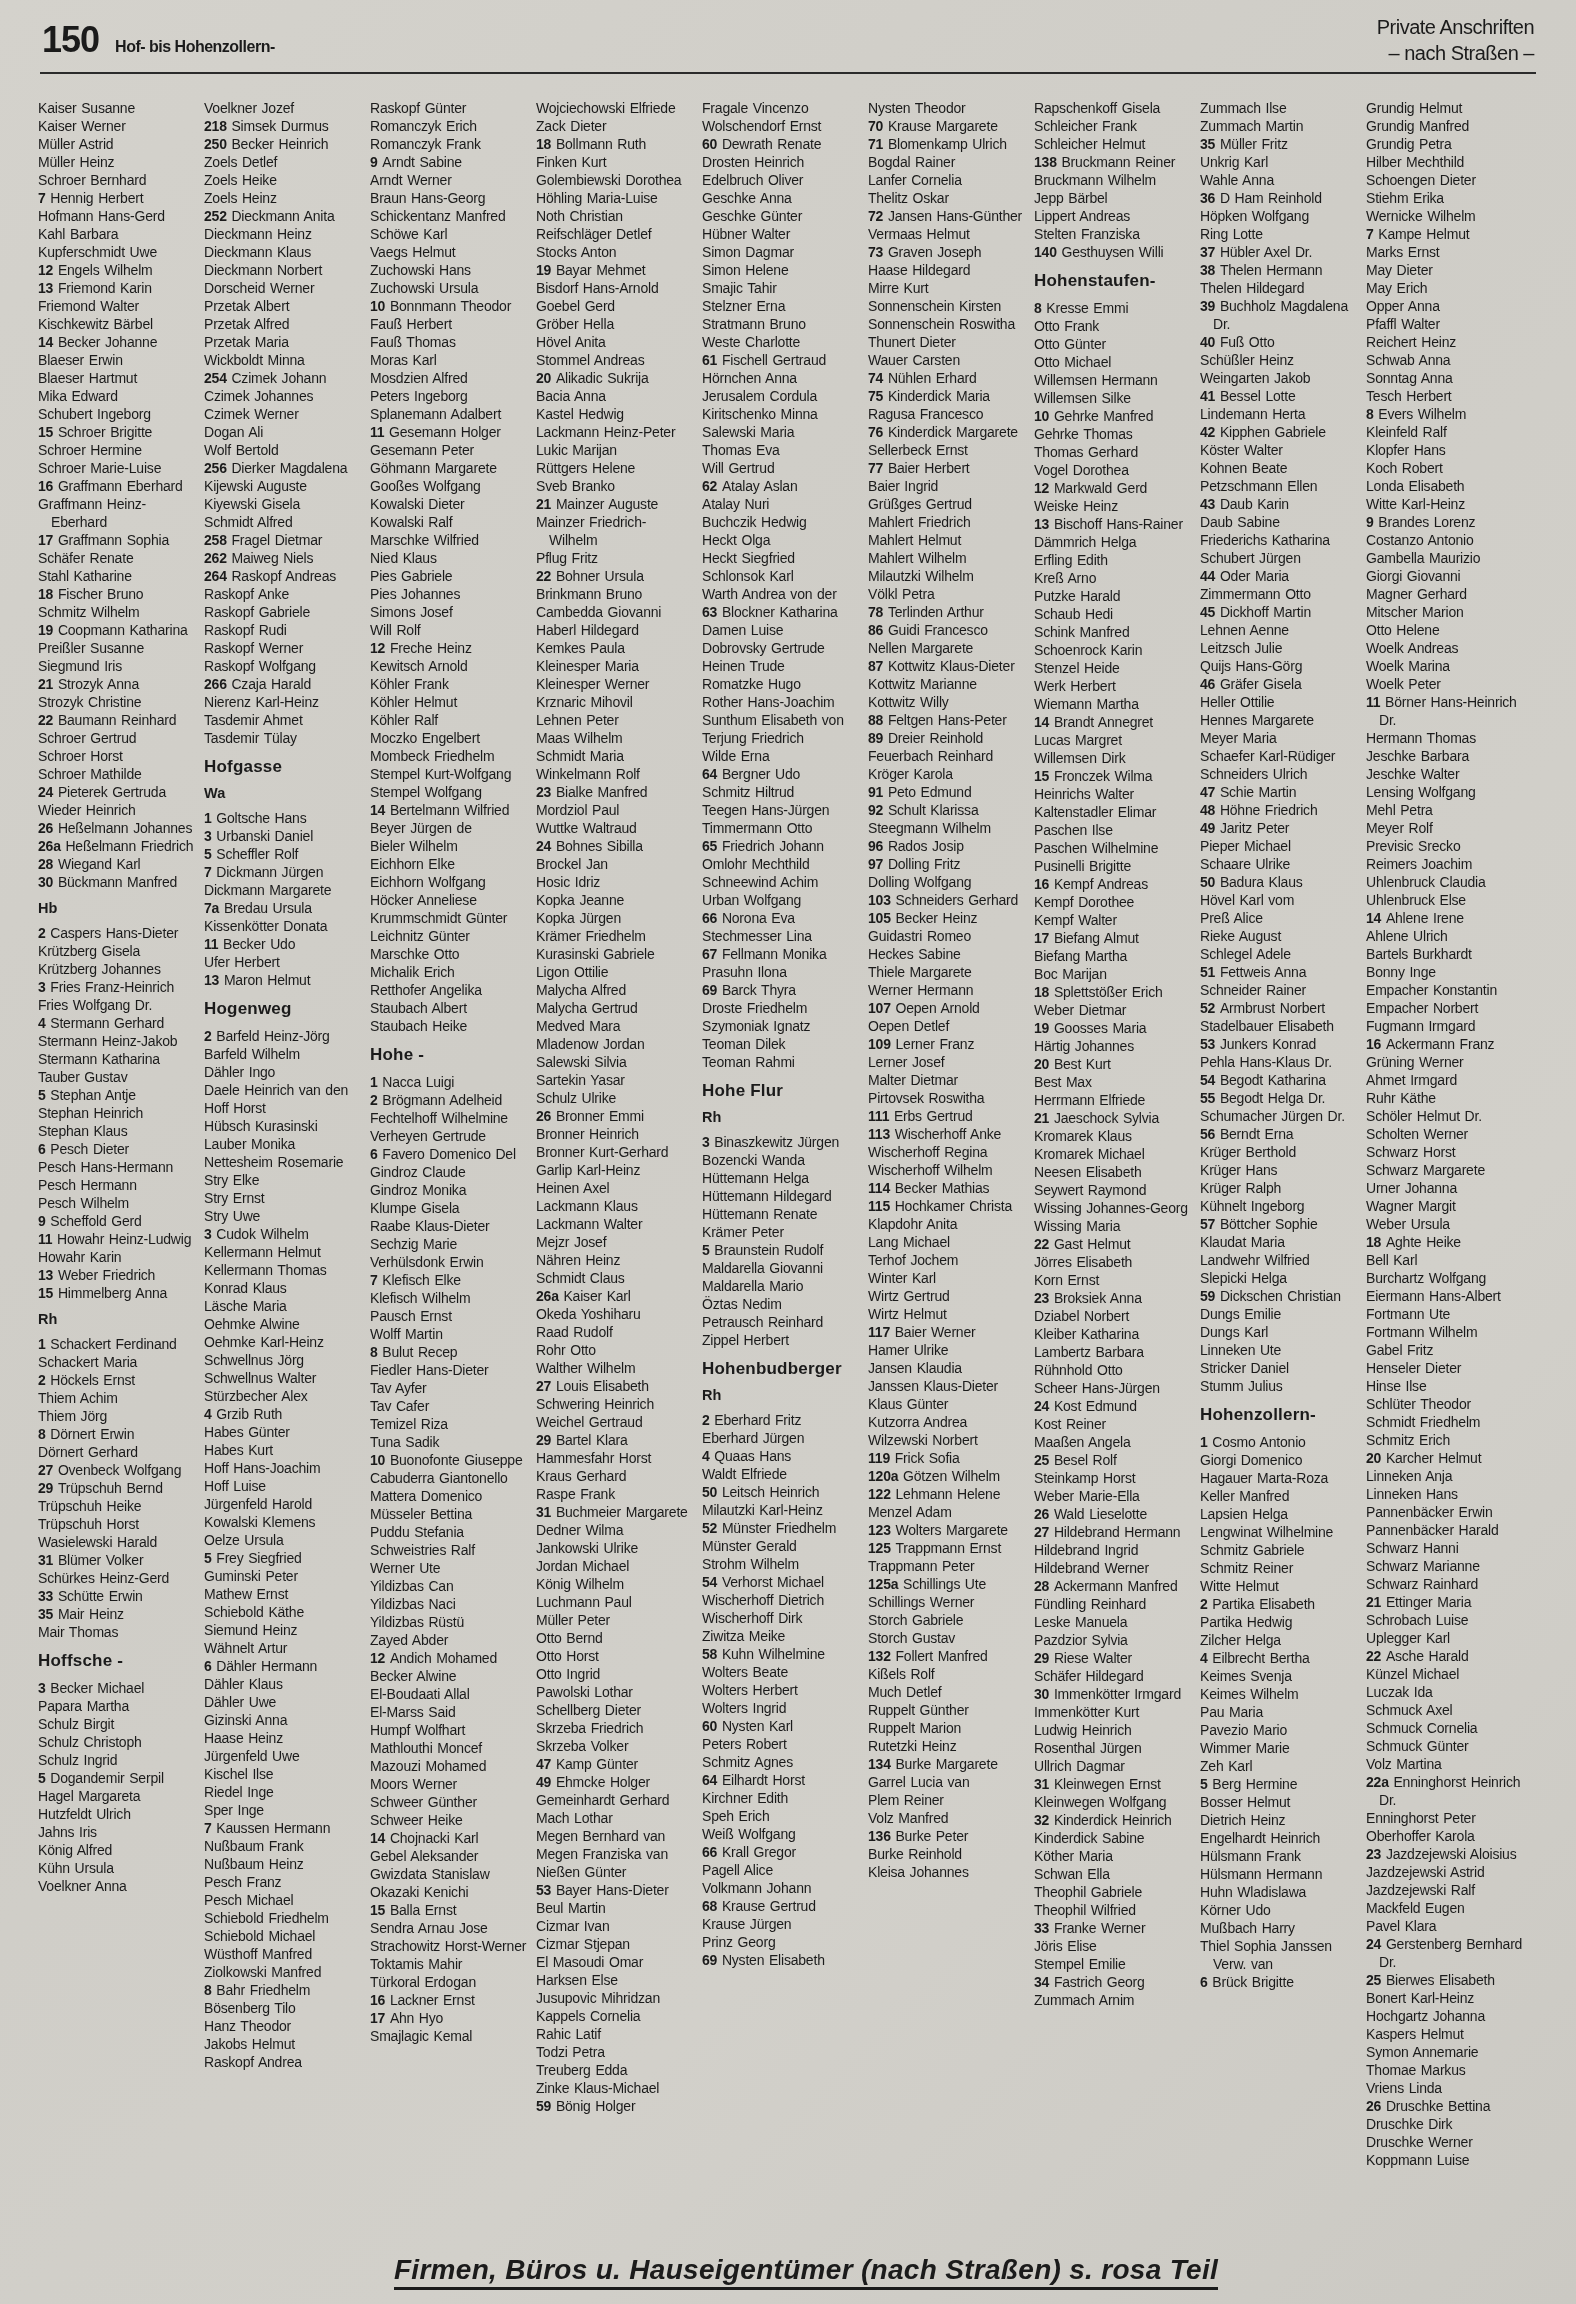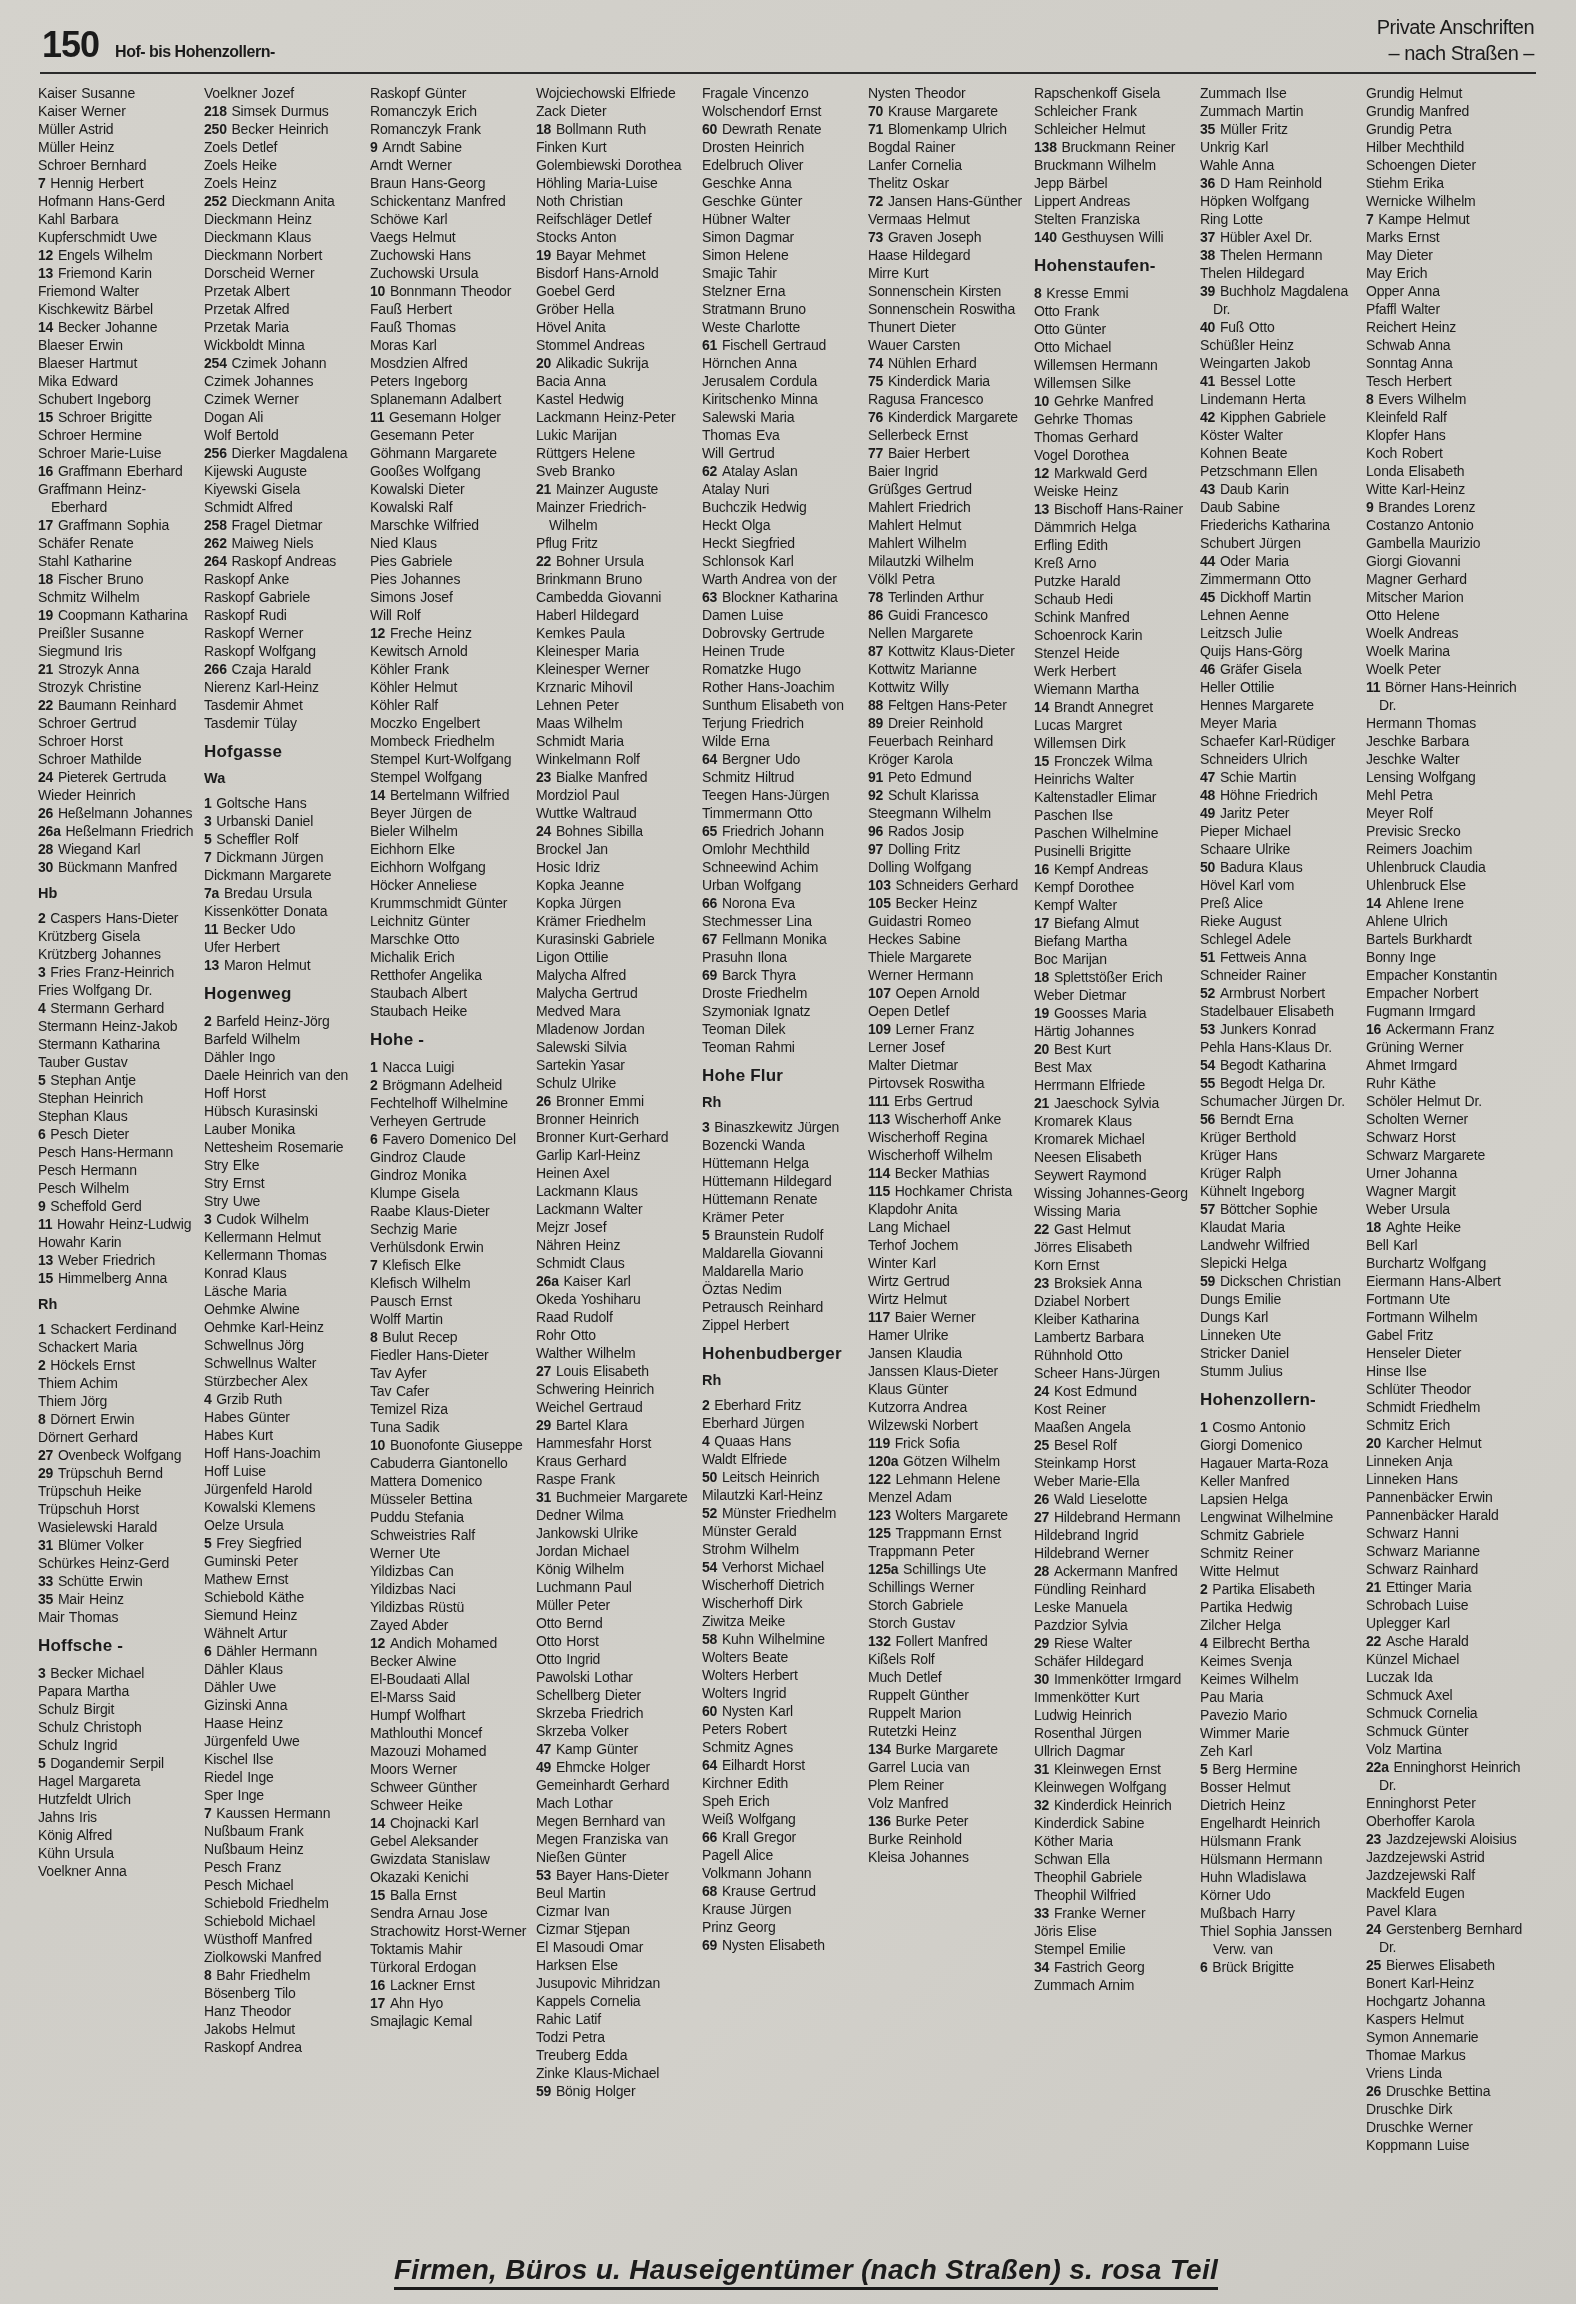--- a/index.html
+++ b/index.html
@@ -3,28 +3,28 @@
 <meta charset="utf-8">
 <style>
   html,body{margin:0;padding:0;}
   .page{
     position:relative;width:1576px;height:2304px;box-sizing:border-box;
     background:linear-gradient(135deg,#d4d2cc 0%,#cfcdc7 40%,#d2d0ca 70%,#cbc9c3 100%);
     font-family:"Liberation Sans",sans-serif;color:#1b1b1b;
     padding:14px 38px 0 38px;overflow:hidden;
     -webkit-font-smoothing:antialiased;
   }
-  .hdr{display:flex;justify-content:space-between;align-items:flex-end;padding:0 4px 6px 4px;}
+  .hdr{display:flex;justify-content:space-between;align-items:center;padding:0 4px 6px 4px;}
   .hdr-left{display:flex;align-items:baseline;gap:16px;}
   .pageno{font-size:36px;font-weight:bold;letter-spacing:-1px;}
   .range{font-size:16px;font-weight:bold;letter-spacing:-0.5px;}
   .hdr-right{text-align:right;font-weight:normal;font-size:20px;line-height:26px;letter-spacing:-0.5px;}
   .rule{border-top:2px solid #2b2b2b;margin:0 2px 10px 2px;}
   .cols{display:flex;gap:9px;height:2160px;overflow:hidden;}
-  .col{width:157px;flex:0 0 157px;overflow:hidden;}
+  .col{width:157px;flex:0 0 157px;overflow:hidden;margin-top:15px;}
   .entry{font-size:14px;line-height:18px;padding-left:13px;text-indent:-13px;
          letter-spacing:-0.2px;word-spacing:1px;}
   .num{font-weight:bold;}
   .street{font-size:17px;font-weight:bold;letter-spacing:0.2px;margin:10px 0 9px 0;line-height:19px;}
   .sub{font-size:14.5px;font-weight:bold;margin:9px 0 8px 0;line-height:16px;}
   .ftr{position:absolute;left:0;right:0;bottom:18px;text-align:center;padding-left:36px;}
   .ftr span{font-size:28px;font-weight:bold;font-style:italic;letter-spacing:0.3px;
     border-bottom:3px solid #1b1b1b;padding-bottom:2px;}
 </style>
 </head>

